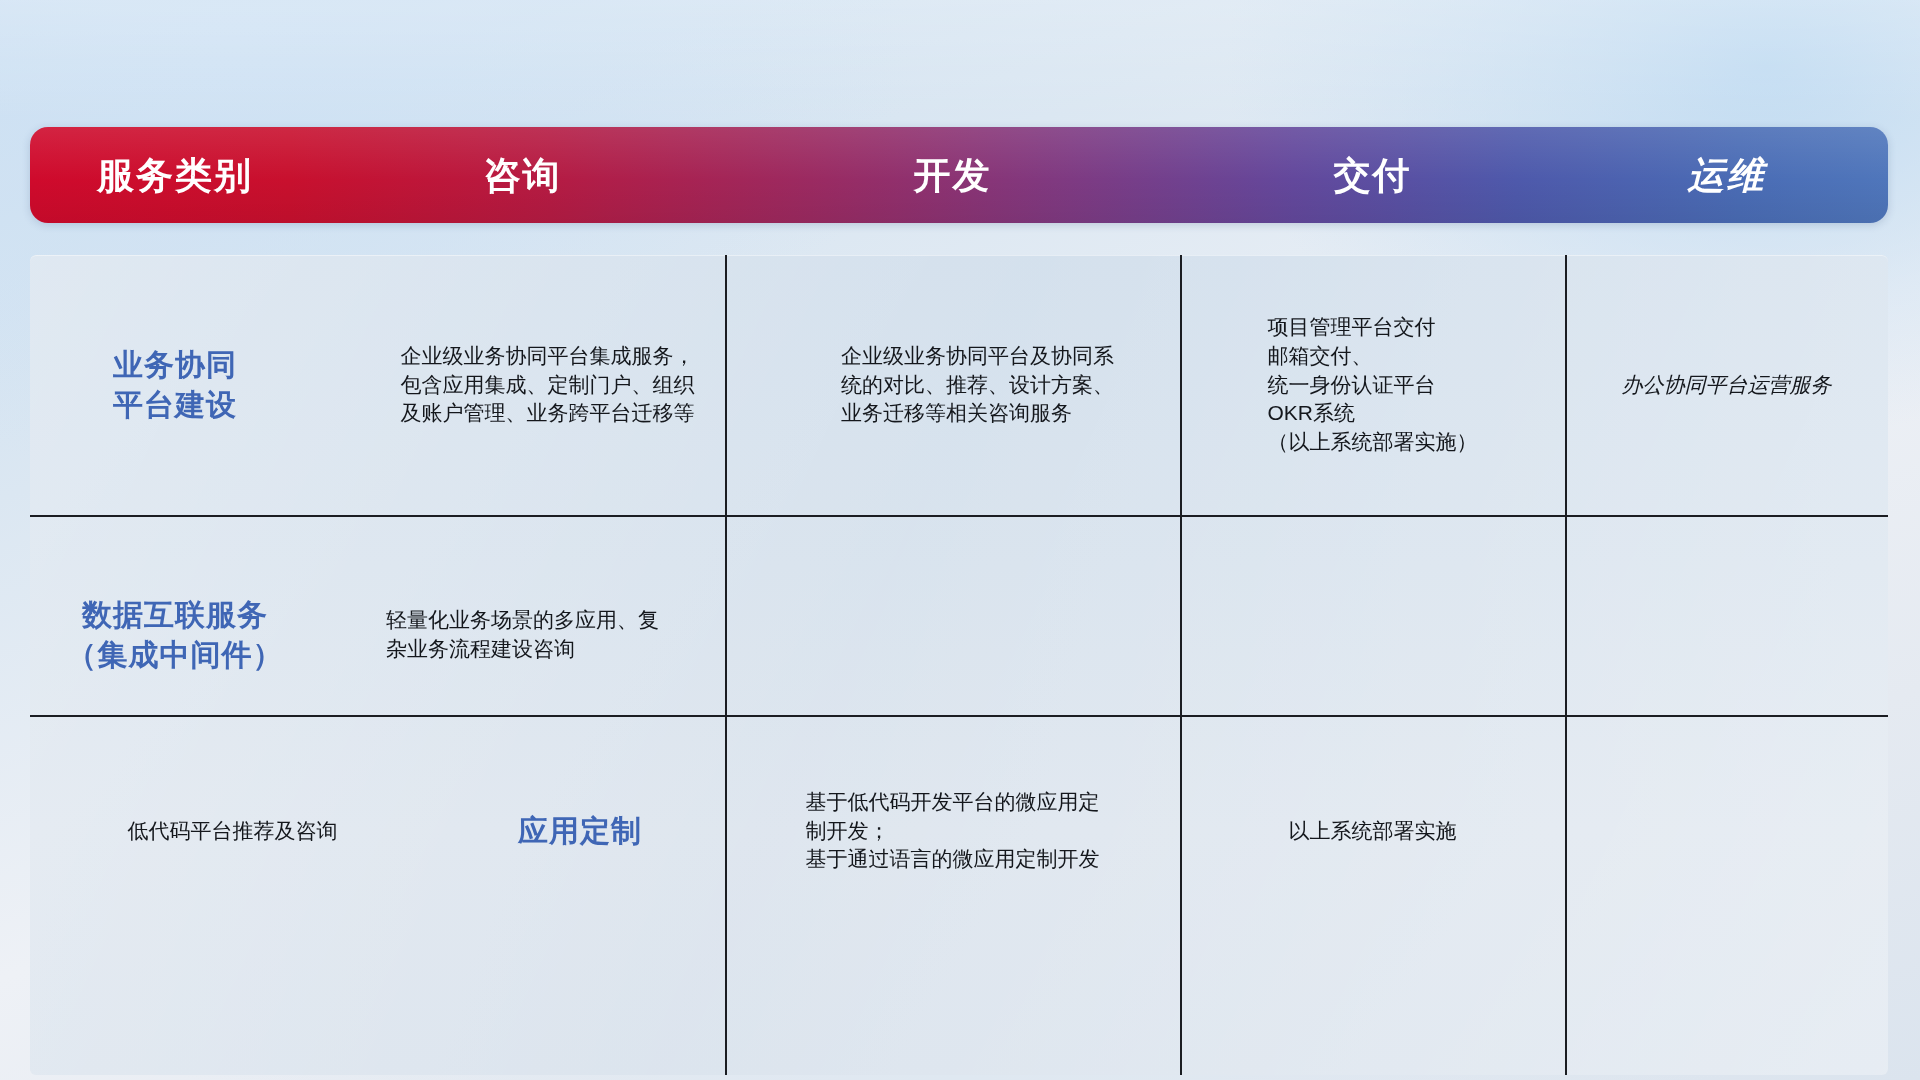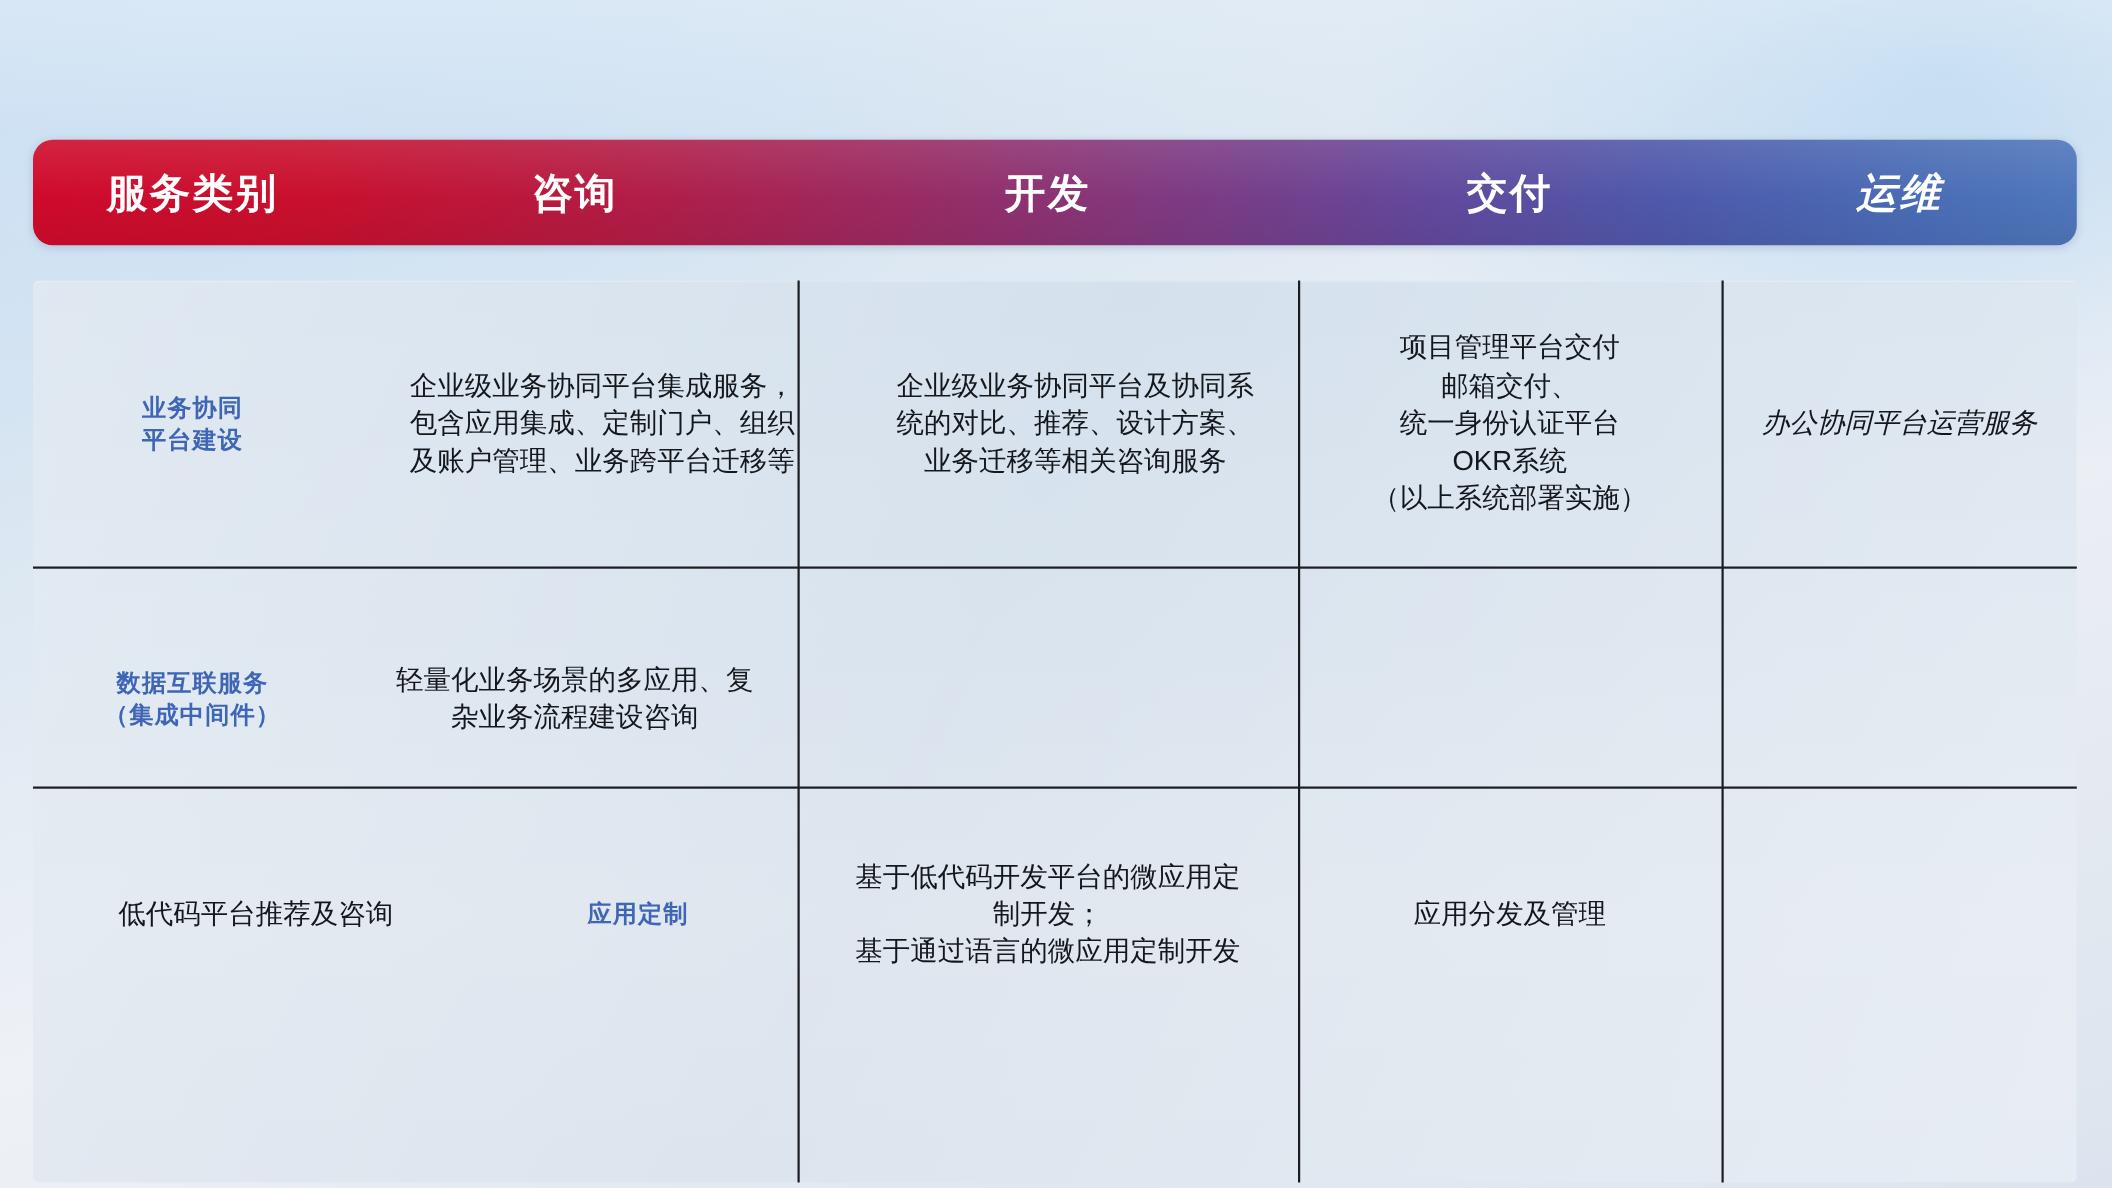--- a/index.html
+++ b/index.html
@@ -117,28 +117,28 @@
 
   .cell {
     display: flex;
     align-items: center;
     justify-content: center;
     box-sizing: border-box;
     position: relative;
     padding: 0 14px;
   }
   .cell-text {
-    font-size: 25px;
+    font-size: 21px;
     line-height: 1.37;
     color: #14171c;
-    text-align: center;
+    text-align: left;
     white-space: pre-line;
   }
   .cat-text {
-    font-size: 22px;
+    font-size: 30px;
     font-weight: bold;
     color: #3f66b5;
     text-align: center;
     line-height: 1.33;
     white-space: pre-line;
     letter-spacing: 1px;
   }
 
   
   .vline {
@@ -230,21 +230,21 @@
     </div>
     <div class="cell c0">
       <span class="cat-text">应用定制</span>
     </div>
     <div class="cell c2">
       <span class="cell-text">基于低代码开发平台的微应用定
 制开发；
 基于通过语言的微应用定制开发</span>
     </div>
     <div class="cell c3">
-      <span class="cell-text">应用分发及管理</span>
+      <span class="cell-text">以上系统部署实施</span>
     </div>
     <div class="cell c4">
       <span class="cell-text"></span>
     </div>
   </div>
 
   <div class="vline" id="vline-1"></div>
   <div class="vline" id="vline-2"></div>
   <div class="vline" id="vline-3"></div>
   <div class="hline" id="hline-1"></div>

